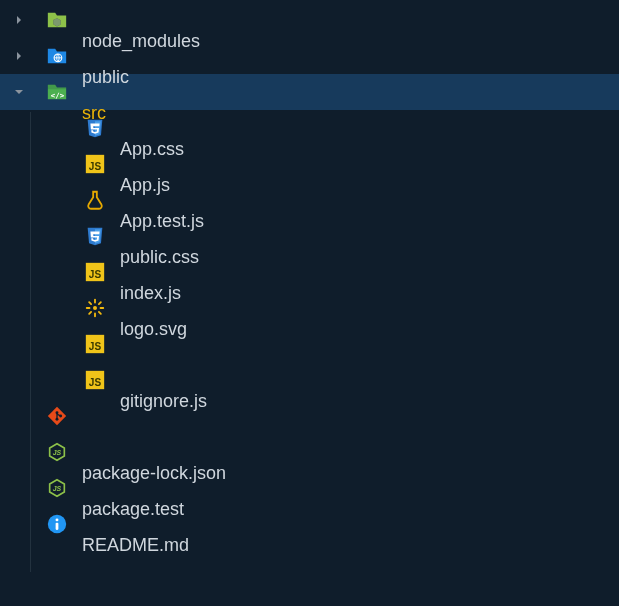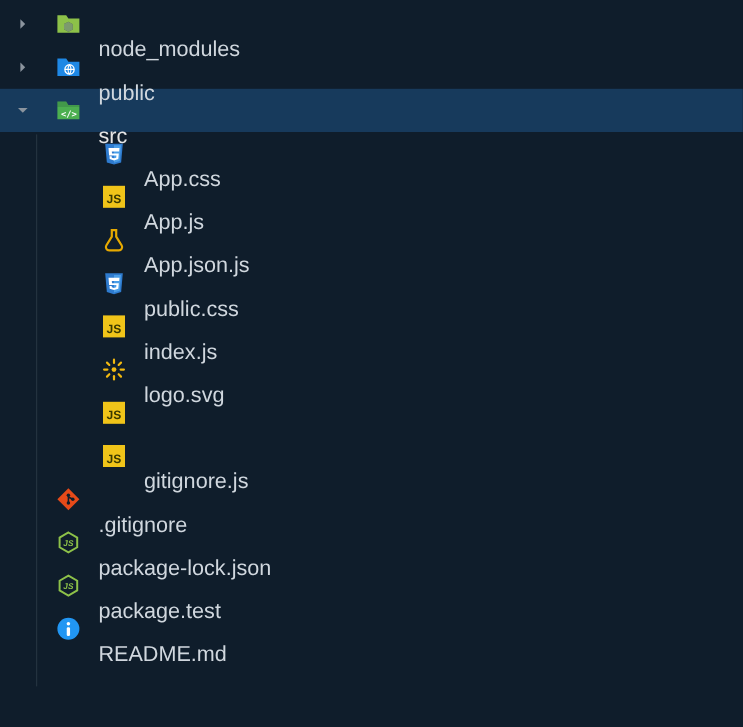--- a/index.html
+++ b/index.html
@@ -39,21 +39,21 @@
       width: 26px;
       height: 26px;
       display: flex;
       align-items: center;
       justify-content: center;
       margin-right: 12px;
       flex-shrink: 0;
     }
     .icon svg { width: 22px; height: 22px; }
     .label { color: #d0d7de; margin-top: 42px; }
-    .row.selected .label { color: #e5e5e5; }
+    .row.selected .label { color: #eab308; }
     .guideline {
       position: absolute;
       left: 30px;
       top: 112px;
       width: 1px;
       height: 460px;
       background: #23323f;
     }
     .container { position: relative; }
   </style>
@@ -135,21 +135,21 @@
         <span class="label">App.js</span>
       </div>
       <div class="row">
         <span class="spacer-chevron"></span>
         <span class="indent-2"></span>
         <span class="icon">
           <svg viewBox="0 0 24 24">
             <path fill="none" stroke="#e6a900" stroke-width="2" d="M9 3h6M10 3v6l-5 8a3 3 0 0 0 2.6 4.5h8.8A3 3 0 0 0 19 17l-5-8V3"></path>
           </svg>
         </span>
-        <span class="label">App.json.js</span>
+        <span class="label">App.test.js</span>
       </div>
       <div class="row">
         <span class="spacer-chevron"></span>
         <span class="indent-2"></span>
         <span class="icon">
           <svg viewBox="0 0 24 24">
             <path fill="#2e7bcf" d="M4 3h16l-1.5 17L12 22l-6.5-2L4 3z"></path>
             <path fill="#4a9ee8" d="M12 4.5v15.9l5.2-1.6L18.4 4.5H12z"></path>
             <path fill="#fff" d="M7 7h10l-.3 3H10l.2 2h6.2l-.5 5-3.9 1.2-3.9-1.2-.2-2.5h2l.1 1.2 2 .6 2-.6.2-2H7.5L7 7z"></path>
           </svg>
@@ -215,21 +215,20 @@
         <span class="indent-1"></span>
         <span class="icon">
           <svg viewBox="0 0 24 24">
             <path fill="#e64a19" d="M12 2l10 10-10 10L2 12 12 2z"></path>
             <circle cx="12" cy="8.5" r="1.6" fill="#0f1d2b"></circle>
             <circle cx="12" cy="15.5" r="1.6" fill="#0f1d2b"></circle>
             <circle cx="16" cy="12" r="1.6" fill="#0f1d2b"></circle>
             <path stroke="#0f1d2b" stroke-width="1.4" d="M12 8.5v7M12 10l4 2"></path>
           </svg>
         </span>
-        <span class="label">.gitignore</span>
       </div>
       <div class="row">
         <span class="spacer-chevron"></span>
         <span class="indent-1"></span>
         <span class="icon">
           <svg viewBox="0 0 24 24">
             <path fill="none" stroke="#8dc149" stroke-width="1.8" d="M12 3l8 4.6v8.8L12 21l-8-4.6V7.6L12 3z"></path>
             <text x="12" y="15.5" font-size="7.5" font-family="Arial" font-weight="bold" font-style="italic" fill="#8dc149" text-anchor="middle">JS</text>
           </svg>
         </span>

